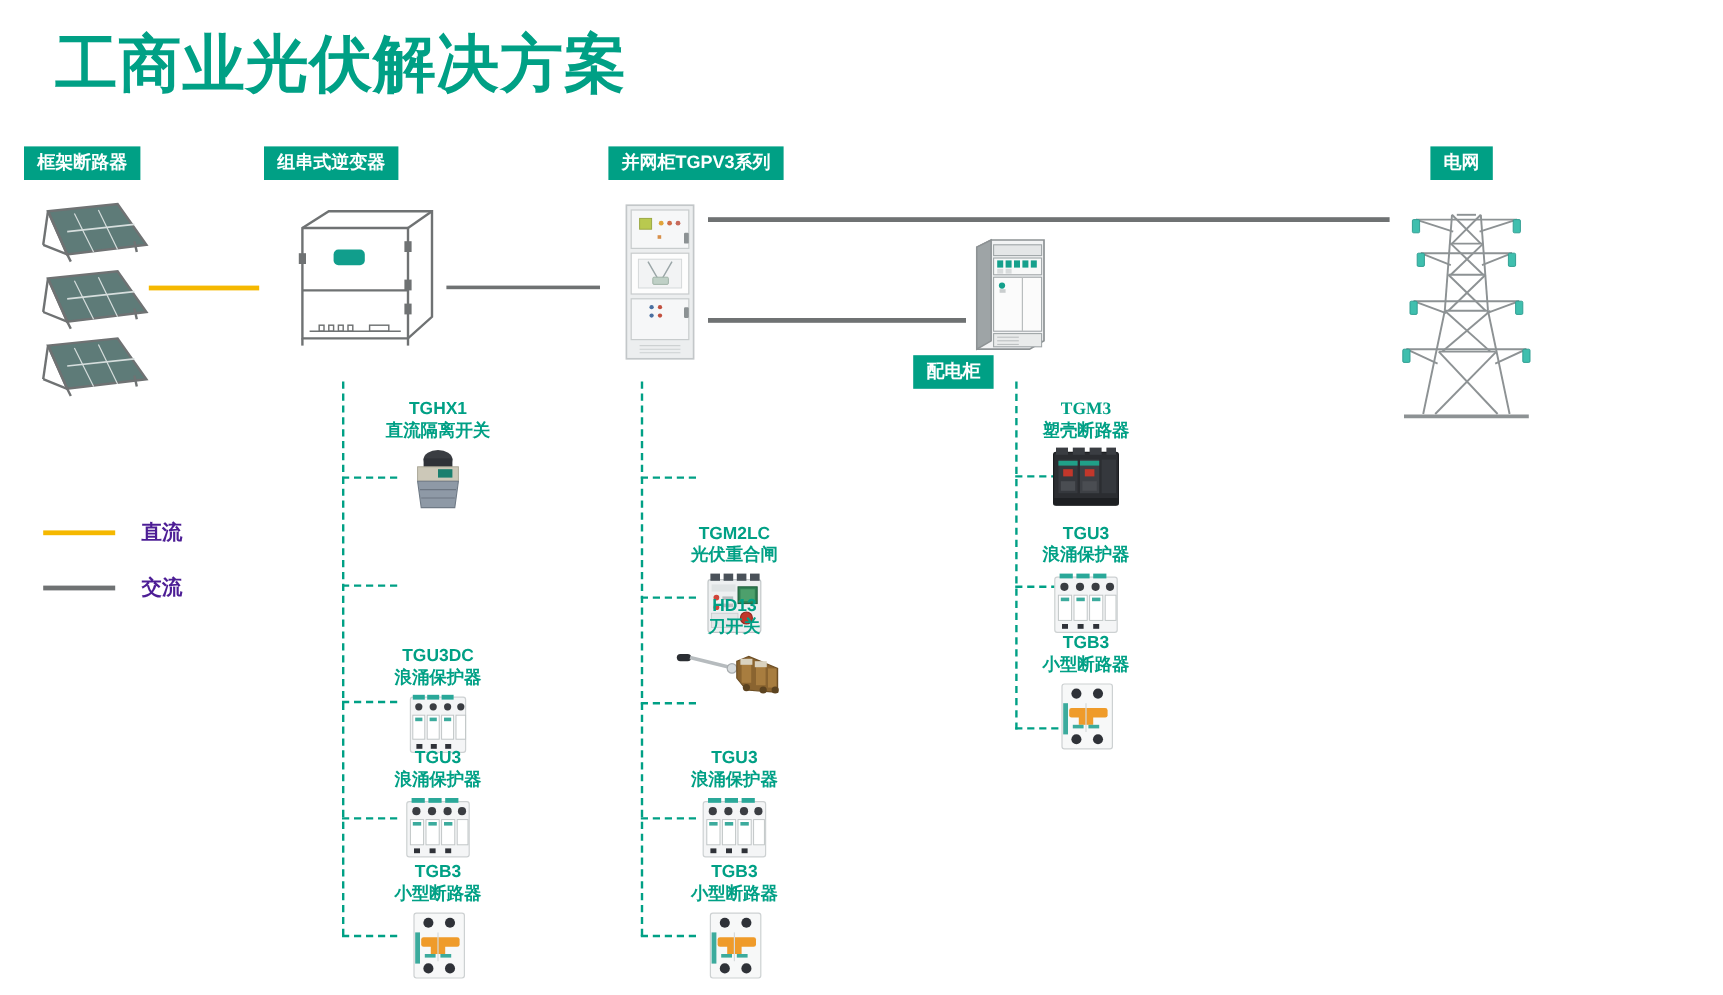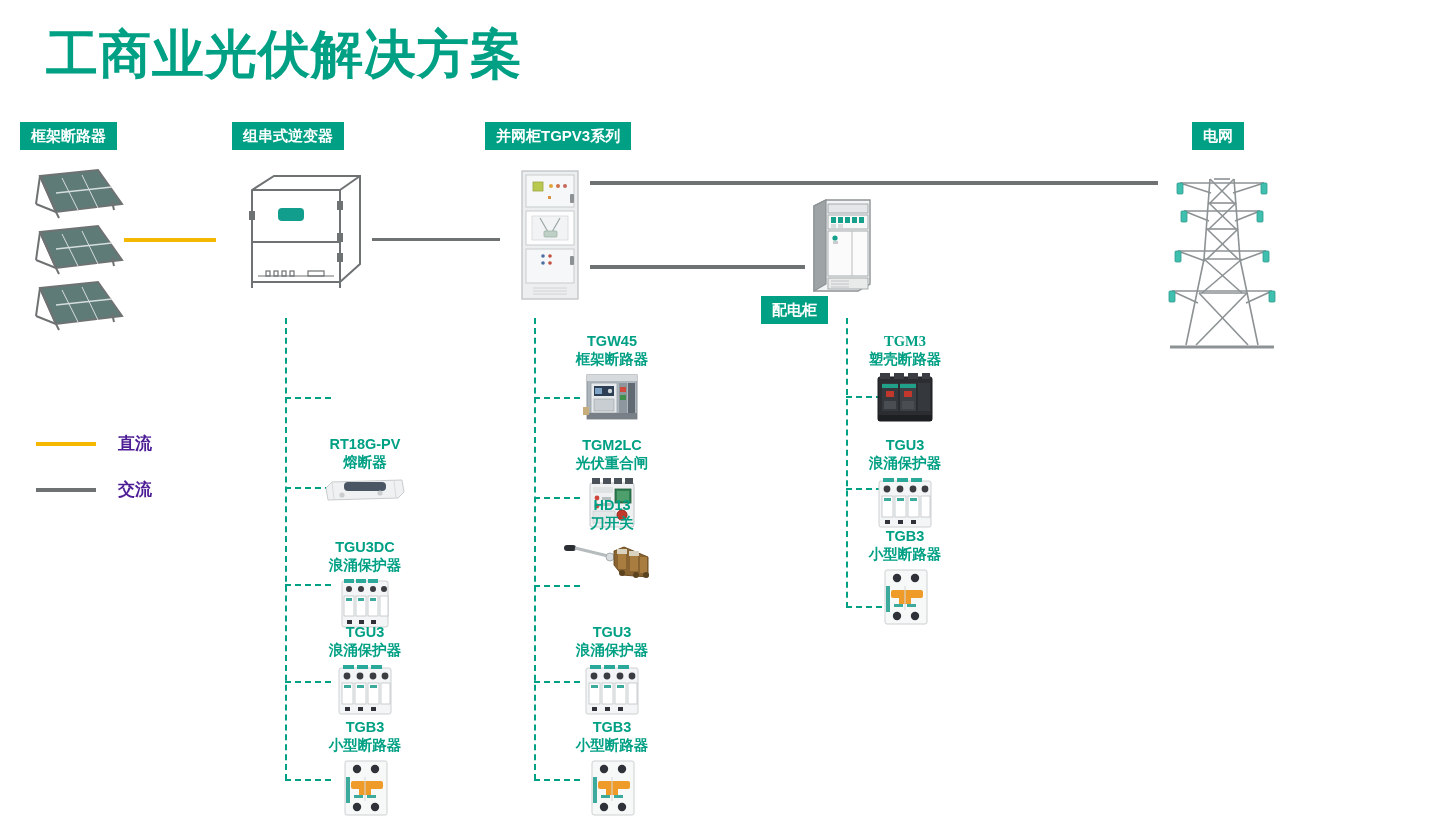--- a/index.html
+++ b/index.html
@@ -59,22 +59,22 @@
   svg{display:block;overflow:visible;}
 </style>
 </head>
 <body>
 
 <div id="stage">
 
   <div class="title">工商业光伏解决方案</div>
 
   <div class="badge" style="left:20px;top:122px;">框架断路器</div>
-  <div class="badge" style="left:232px;top:122px;">组串式逆变器</div>
-  <div class="badge" style="left:485px;top:122px;text-align:center;">并网柜TGPV3系列</div>
+  <div class="badge" style="left:220px;top:122px;">组串式逆变器</div>
+  <div class="badge" style="left:507px;top:122px;text-align:center;">并网柜TGPV3系列</div>
   <div class="badge" style="left:761px;top:296px;">配电柜</div>
   <div class="badge" style="left:1192px;top:122px;">电网</div>
 
   <div style="position:absolute;left:22px;top:168px;">
     <svg width="200" height="170" viewBox="0 0 200 170">
       <g stroke="#6f7273" stroke-width="2" fill="none">
 
         <g transform="translate(4,0)">
           <polygon points="14,8 72,2 96,36 30,44" fill="#5e7b78" stroke="#6f7273"></polygon>
           <line x1="30" y1="25" x2="86" y2="19" stroke="#d6dedd" stroke-width="1.4"></line>
@@ -269,35 +269,36 @@
   </div>
 
   <div class="bus" style="left:285px;top:318px;height:462px;"></div>
 
   <div class="stub" style="left:285px;top:397px;width:46px;"></div>
   <div class="stub" style="left:285px;top:487px;width:46px;"></div>
   <div class="stub" style="left:285px;top:584px;width:46px;"></div>
   <div class="stub" style="left:285px;top:681px;width:46px;"></div>
   <div class="stub" style="left:285px;top:779px;width:46px;"></div>
 
-
-  <div class="prod" style="left:280px;top:435px;">
-    <div class="model">RT18G-PV</div>
-    <div class="cn">熔断器</div>
-    <div class="pic">
-      <svg width="86" height="30" viewBox="0 0 86 30" style="margin:0 auto;">
-        <polygon points="4,14 10,8 80,6 82,18 76,24 6,26" fill="#f0f1f2" stroke="#c8cccd" stroke-width="1"></polygon>
-        <rect x="22" y="8" width="42" height="9" rx="4" fill="#4a5663"></rect>
-        <circle cx="20" cy="21" r="2.6" fill="#c9cdce"></circle>
-        <circle cx="58" cy="19" r="2.6" fill="#c9cdce"></circle>
-        <line x1="10" y1="8" x2="12" y2="25" stroke="#d2d6d7" stroke-width="0.8"></line>
-        <line x1="72" y1="6" x2="74" y2="24" stroke="#d2d6d7" stroke-width="0.8"></line>
-      </svg>
-    </div>
-  </div>
+  <div class="prod" style="left:280px;top:332px;">
+    <div class="model">TGHX1</div>
+    <div class="cn">直流隔离开关</div>
+    <div class="pic">
+      <svg width="60" height="56" viewBox="0 0 60 56" style="margin:0 auto;">
+        <ellipse cx="30" cy="12" rx="12" ry="8" fill="#3a3d42"></ellipse>
+        <rect x="18" y="11" width="24" height="9" fill="#2f3238"></rect>
+        <rect x="13" y="18" width="34" height="12" fill="#ccc8b8" stroke="#a9a595" stroke-width="0.8"></rect>
+        <rect x="30" y="20" width="12" height="7" fill="#1a7f6e"></rect>
+        <polygon points="13,30 47,30 44,52 16,52" fill="#8e99a6" stroke="#6f7a86" stroke-width="0.9"></polygon>
+        <line x1="15" y1="37" x2="45" y2="37" stroke="#6c7682" stroke-width="0.9"></line>
+        <line x1="16" y1="44" x2="44" y2="44" stroke="#6c7682" stroke-width="0.9"></line>
+      </svg>
+    </div>
+  </div>
+
 
   <div class="prod" style="left:280px;top:538px;">
     <div class="model">TGU3DC</div>
     <div class="cn">浪涌保护器</div>
     <div class="pic">
       <svg width="62" height="56" viewBox="0 0 62 56" style="margin:0 auto;">
         <rect x="8" y="4" width="46" height="46" rx="2" fill="#f4f5f6" stroke="#cdd1d2" stroke-width="1"></rect>
         <rect x="10" y="2" width="10" height="4" fill="#2aa899"></rect>
         <rect x="22" y="2" width="10" height="4" fill="#2aa899"></rect>
         <rect x="34" y="2" width="10" height="4" fill="#2aa899"></rect>
@@ -379,41 +380,20 @@
   </div>
 
   <div class="bus" style="left:534px;top:318px;height:462px;"></div>
 
   <div class="stub" style="left:534px;top:397px;width:46px;"></div>
   <div class="stub" style="left:534px;top:497px;width:46px;"></div>
   <div class="stub" style="left:534px;top:585px;width:46px;"></div>
   <div class="stub" style="left:534px;top:681px;width:46px;"></div>
   <div class="stub" style="left:534px;top:779px;width:46px;"></div>
 
-  <div class="prod" style="left:527px;top:332px;">
-    <div class="model">TGW45</div>
-    <div class="cn">框架断路器</div>
-    <div class="pic">
-      <svg width="62" height="52" viewBox="0 0 62 52" style="margin:0 auto;">
-        <rect x="6" y="4" width="50" height="44" fill="#aeb6bd" stroke="#8a9198" stroke-width="1"></rect>
-        <rect x="6" y="4" width="50" height="6" fill="#d7dadd"></rect>
-        <rect x="10" y="12" width="26" height="30" fill="#e7eaec" stroke="#9aa1a7" stroke-width="0.8"></rect>
-        <rect x="13" y="15" width="20" height="10" fill="#2d3f55"></rect>
-        <rect x="14" y="17" width="7" height="6" fill="#7fa3c4"></rect>
-        <circle cx="29" cy="20" r="2.2" fill="#cfd6db"></circle>
-        <rect x="13" y="28" width="20" height="12" fill="#c9ced2" stroke="#9aa1a7" stroke-width="0.6"></rect>
-        <rect x="38" y="12" width="8" height="30" fill="#8e979e"></rect>
-        <rect x="47" y="12" width="7" height="30" fill="#616a72"></rect>
-        <rect x="39" y="16" width="6" height="5" fill="#d24a3d"></rect>
-        <rect x="39" y="24" width="6" height="5" fill="#3f8f4d"></rect>
-        <rect x="6" y="42" width="50" height="6" fill="#787f86"></rect>
-        <rect x="2" y="36" width="6" height="8" fill="#c6ad7a"></rect>
-      </svg>
-    </div>
-  </div>
 
   <div class="prod" style="left:527px;top:436px;">
     <div class="model">TGM2LC</div>
     <div class="cn">光伏重合闸</div>
     <div class="pic">
       <svg width="56" height="54" viewBox="0 0 56 54" style="margin:0 auto;">
         <rect x="6" y="8" width="44" height="44" rx="2" fill="#eef0f1" stroke="#c2c7c9" stroke-width="1"></rect>
         <rect x="8" y="3" width="8" height="6" fill="#4a5159"></rect>
         <rect x="19" y="3" width="8" height="6" fill="#4a5159"></rect>
         <rect x="30" y="3" width="8" height="6" fill="#4a5159"></rect>

